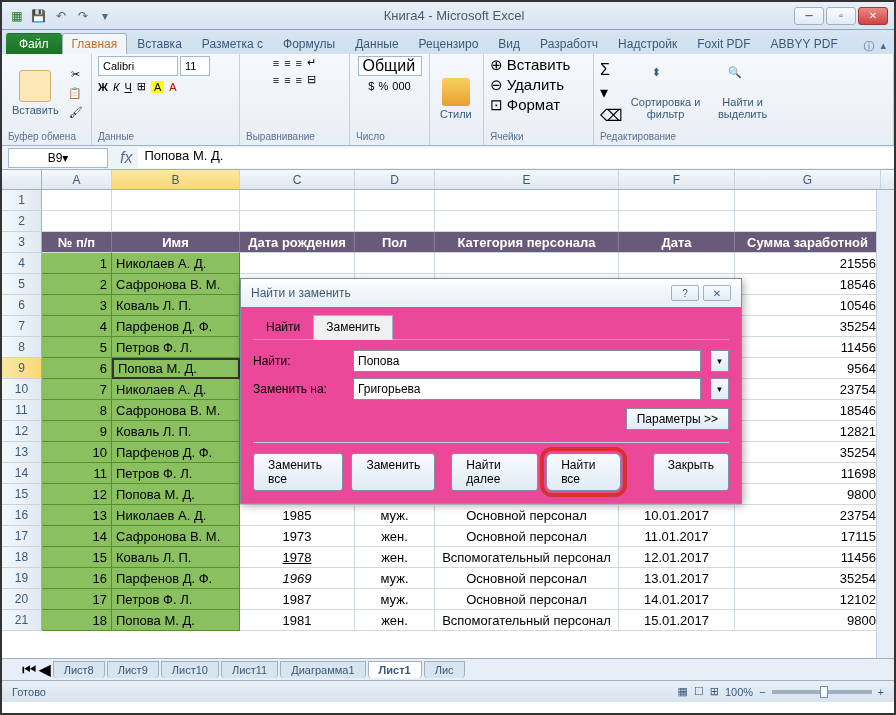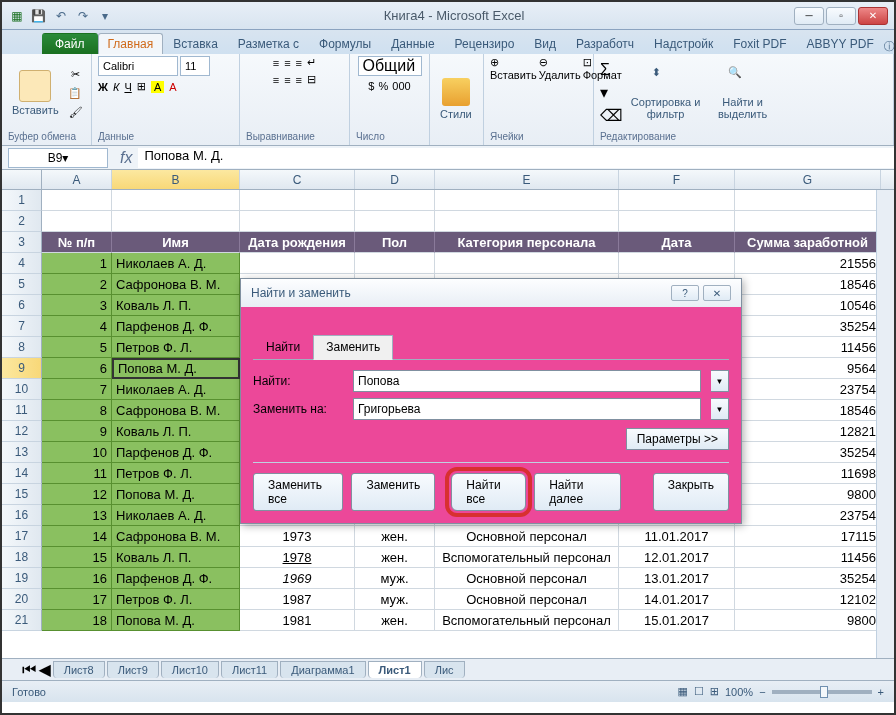--- a/index.html
+++ b/index.html
@@ -8,21 +8,21 @@
 .window-frame { background: linear-gradient(#e8eff7, #d8e4f0); border-bottom: 1px solid #8ba3c0; height: 28px; display: flex; align-items: center; padding: 0 6px; }
 .qat { display: flex; align-items: center; gap: 4px; }
 .qat-icon { width: 18px; height: 18px; display: flex; align-items: center; justify-content: center; font-size: 12px; color: #4a6a8a; cursor: pointer; }
 .window-title { flex: 1; text-align: center; font-size: 13px; color: #4a5a6a; }
 .win-btns { display: flex; gap: 2px; }
 .win-btn { width: 30px; height: 18px; border: 1px solid #a0b0c0; border-radius: 3px; background: linear-gradient(#f8fbfe, #e0ebf5); display: flex; align-items: center; justify-content: center; font-size: 10px; cursor: pointer; }
 .win-btn.close { background: linear-gradient(#e88, #c44); color: #fff; border-color: #a33; }
 
 .ribbon-tabs { display: flex; align-items: flex-end; background: linear-gradient(#d8e4f0, #cfe0f0); height: 24px; padding-left: 4px; }
 .ribbon-tab { padding: 3px 9px; font-size: 12px; color: #3a5a7a; cursor: pointer; border: 1px solid transparent; border-bottom: none; white-space: nowrap; }
-.ribbon-tab.file { background: linear-gradient(#2a8a3a, #1a7020); color: #fff; border-radius: 3px 3px 0 0; padding: 3px 12px; margin-left: 36px; }
+.ribbon-tab.file { background: linear-gradient(#2a8a3a, #1a7020); color: #fff; border-radius: 3px 3px 0 0; padding: 3px 12px; }
 .ribbon-tab.active { background: #f2f6fa; border-color: #a0b0c0; border-top-left-radius: 3px; border-top-right-radius: 3px; color: #d06a1a; }
 .ribbon-help { margin-left: auto; margin-right: 8px; display: flex; gap: 6px; font-size: 11px; color: #4a6a8a; }
 
 .ribbon { background: linear-gradient(#f6f9fc, #e8eef5); border-bottom: 1px solid #a0b0c0; height: 92px; display: flex; }
 .ribbon-group { border-right: 1px solid #c0d0e0; padding: 2px 6px; display: flex; flex-direction: column; }
 .group-content { flex: 1; display: flex; align-items: center; gap: 4px; }
 .group-label { font-size: 10px; color: #5a7090; text-align: left; padding: 1px 0; }
 .big-btn { display: flex; flex-direction: column; align-items: center; gap: 2px; padding: 2px 4px; cursor: pointer; font-size: 11px; color: #3a5a7a; }
 .big-icon { width: 32px; height: 32px; background: #fce8b8; border: 1px solid #d0b070; border-radius: 3px; }
 .small-icons { display: flex; flex-direction: column; gap: 3px; }
@@ -59,21 +59,21 @@
 .status-bar { height: 22px; background: linear-gradient(#e8eef5, #d8e4ee); border-top: 1px solid #a0b0c0; display: flex; align-items: center; padding: 0 10px; font-size: 11px; color: #3a5a7a; }
 .zoom { margin-left: auto; display: flex; align-items: center; gap: 6px; }
 .zoom-slider { width: 100px; height: 4px; background: #a0b0c0; position: relative; }
 .zoom-thumb { position: absolute; left: 48px; top: -4px; width: 8px; height: 12px; background: #f4f8fb; border: 1px solid #7090b0; }
 
 .dialog { position: absolute; left: 238px; top: 276px; width: 502px; background: #ec4899; border: 1px solid #8090a0; box-shadow: 2px 2px 8px rgba(0,0,0,0.3); }
 .dialog-title { background: linear-gradient(#fdfeff, #e8eef5); height: 28px; display: flex; align-items: center; padding: 0 10px; font-size: 12px; color: #3a5a7a; }
 .dialog-title .dbtns { margin-left: auto; display: flex; gap: 4px; }
 .dbtn { width: 28px; height: 16px; border: 1px solid #a0b0c0; border-radius: 2px; background: linear-gradient(#f8fbfe, #e0ebf5); display: flex; align-items: center; justify-content: center; font-size: 10px; cursor: pointer; }
 .dialog-body { padding: 8px 12px 12px; }
-.dtabs { display: flex; border-bottom: 1px solid #a0b0c0; margin-bottom: 10px; margin-top: 20px; }
+.dtabs { display: flex; border-bottom: 1px solid #a0b0c0; margin-bottom: 10px; }
 .dtab { padding: 4px 12px; font-size: 12px; border: 1px solid transparent; cursor: pointer; }
 .dtab.active { border-color: #a0b0c0; border-bottom-color: #f0f0f0; background: #f0f0f0; margin-bottom: -1px; }
 .drow { display: flex; align-items: center; margin: 6px 0; gap: 10px; }
 .dlabel { width: 90px; font-size: 12px; }
 .dinput { flex: 1; height: 22px; border: 1px solid #8090a0; background: #fff; padding: 0 4px; font-size: 12px; display: flex; align-items: center; }
 .ddrop { width: 18px; height: 22px; border: 1px solid #8090a0; border-left: none; background: linear-gradient(#f8fbfe, #e0ebf5); display: flex; align-items: center; justify-content: center; font-size: 8px; cursor: pointer; }
 .dparams { display: flex; justify-content: flex-end; margin: 8px 0 12px; }
 .dparam-btn { padding: 3px 10px; font-size: 12px; border: 1px solid #8090a0; background: linear-gradient(#f8fbfe, #e0ebf5); cursor: pointer; }
 .dbuttons { display: flex; justify-content: flex-start; gap: 8px; border-top: 1px solid #c0d0e0; padding-top: 10px; }
 .daction { padding: 4px 14px; font-size: 12px; border: 1px solid #8090a0; background: linear-gradient(#f8fbfe, #e0ebf5); cursor: pointer; border-radius: 3px; }
@@ -190,21 +190,21 @@
   <div class="ribbon-group" style="width:54px">
     <div class="group-content">
       <div class="big-btn">
         <div style="width:28px;height:28px;background:linear-gradient(#f8d060,#e8a030);border-radius:3px"></div>
         <span>Стили</span>
       </div>
     </div>
     <div class="group-label"></div>
   </div>
   <div class="ribbon-group" style="width:110px">
-    <div class="group-content" style="flex-direction:row;align-items:flex-start;gap:2px;font-size:11px">
+    <div class="group-content" style="flex-direction:column;align-items:flex-start;gap:2px;font-size:15px">
       <div>⊕ <span>Вставить</span></div>
       <div>⊖ <span>Удалить</span></div>
       <div>⊡ <span>Формат</span></div>
     </div>
     <div class="group-label">Ячейки</div>
   </div>
   <div class="ribbon-group" style="flex:1">
     <div class="group-content">
       <div class="small-icons" style="gap:4px">
         <span>Σ</span>
@@ -510,19 +510,19 @@
       <div class="dinput">Григорьева</div>
       <div class="ddrop">▼</div>
     </div>
     <div class="dparams">
       <div class="dparam-btn">Параметры &gt;&gt;</div>
     </div>
     <div class="dbuttons">
       <div class="daction">Заменить все</div>
       <div class="daction">Заменить</div>
       <div style="flex:1"></div>
+      <div class="daction">Найти далее</div>
       <div class="daction highlight">Найти все</div>
-      <div class="daction">Найти далее</div>
       <div style="width:20px"></div>
       <div class="daction">Закрыть</div>
     </div>
   </div>
 </div>
 
 </body></html>

